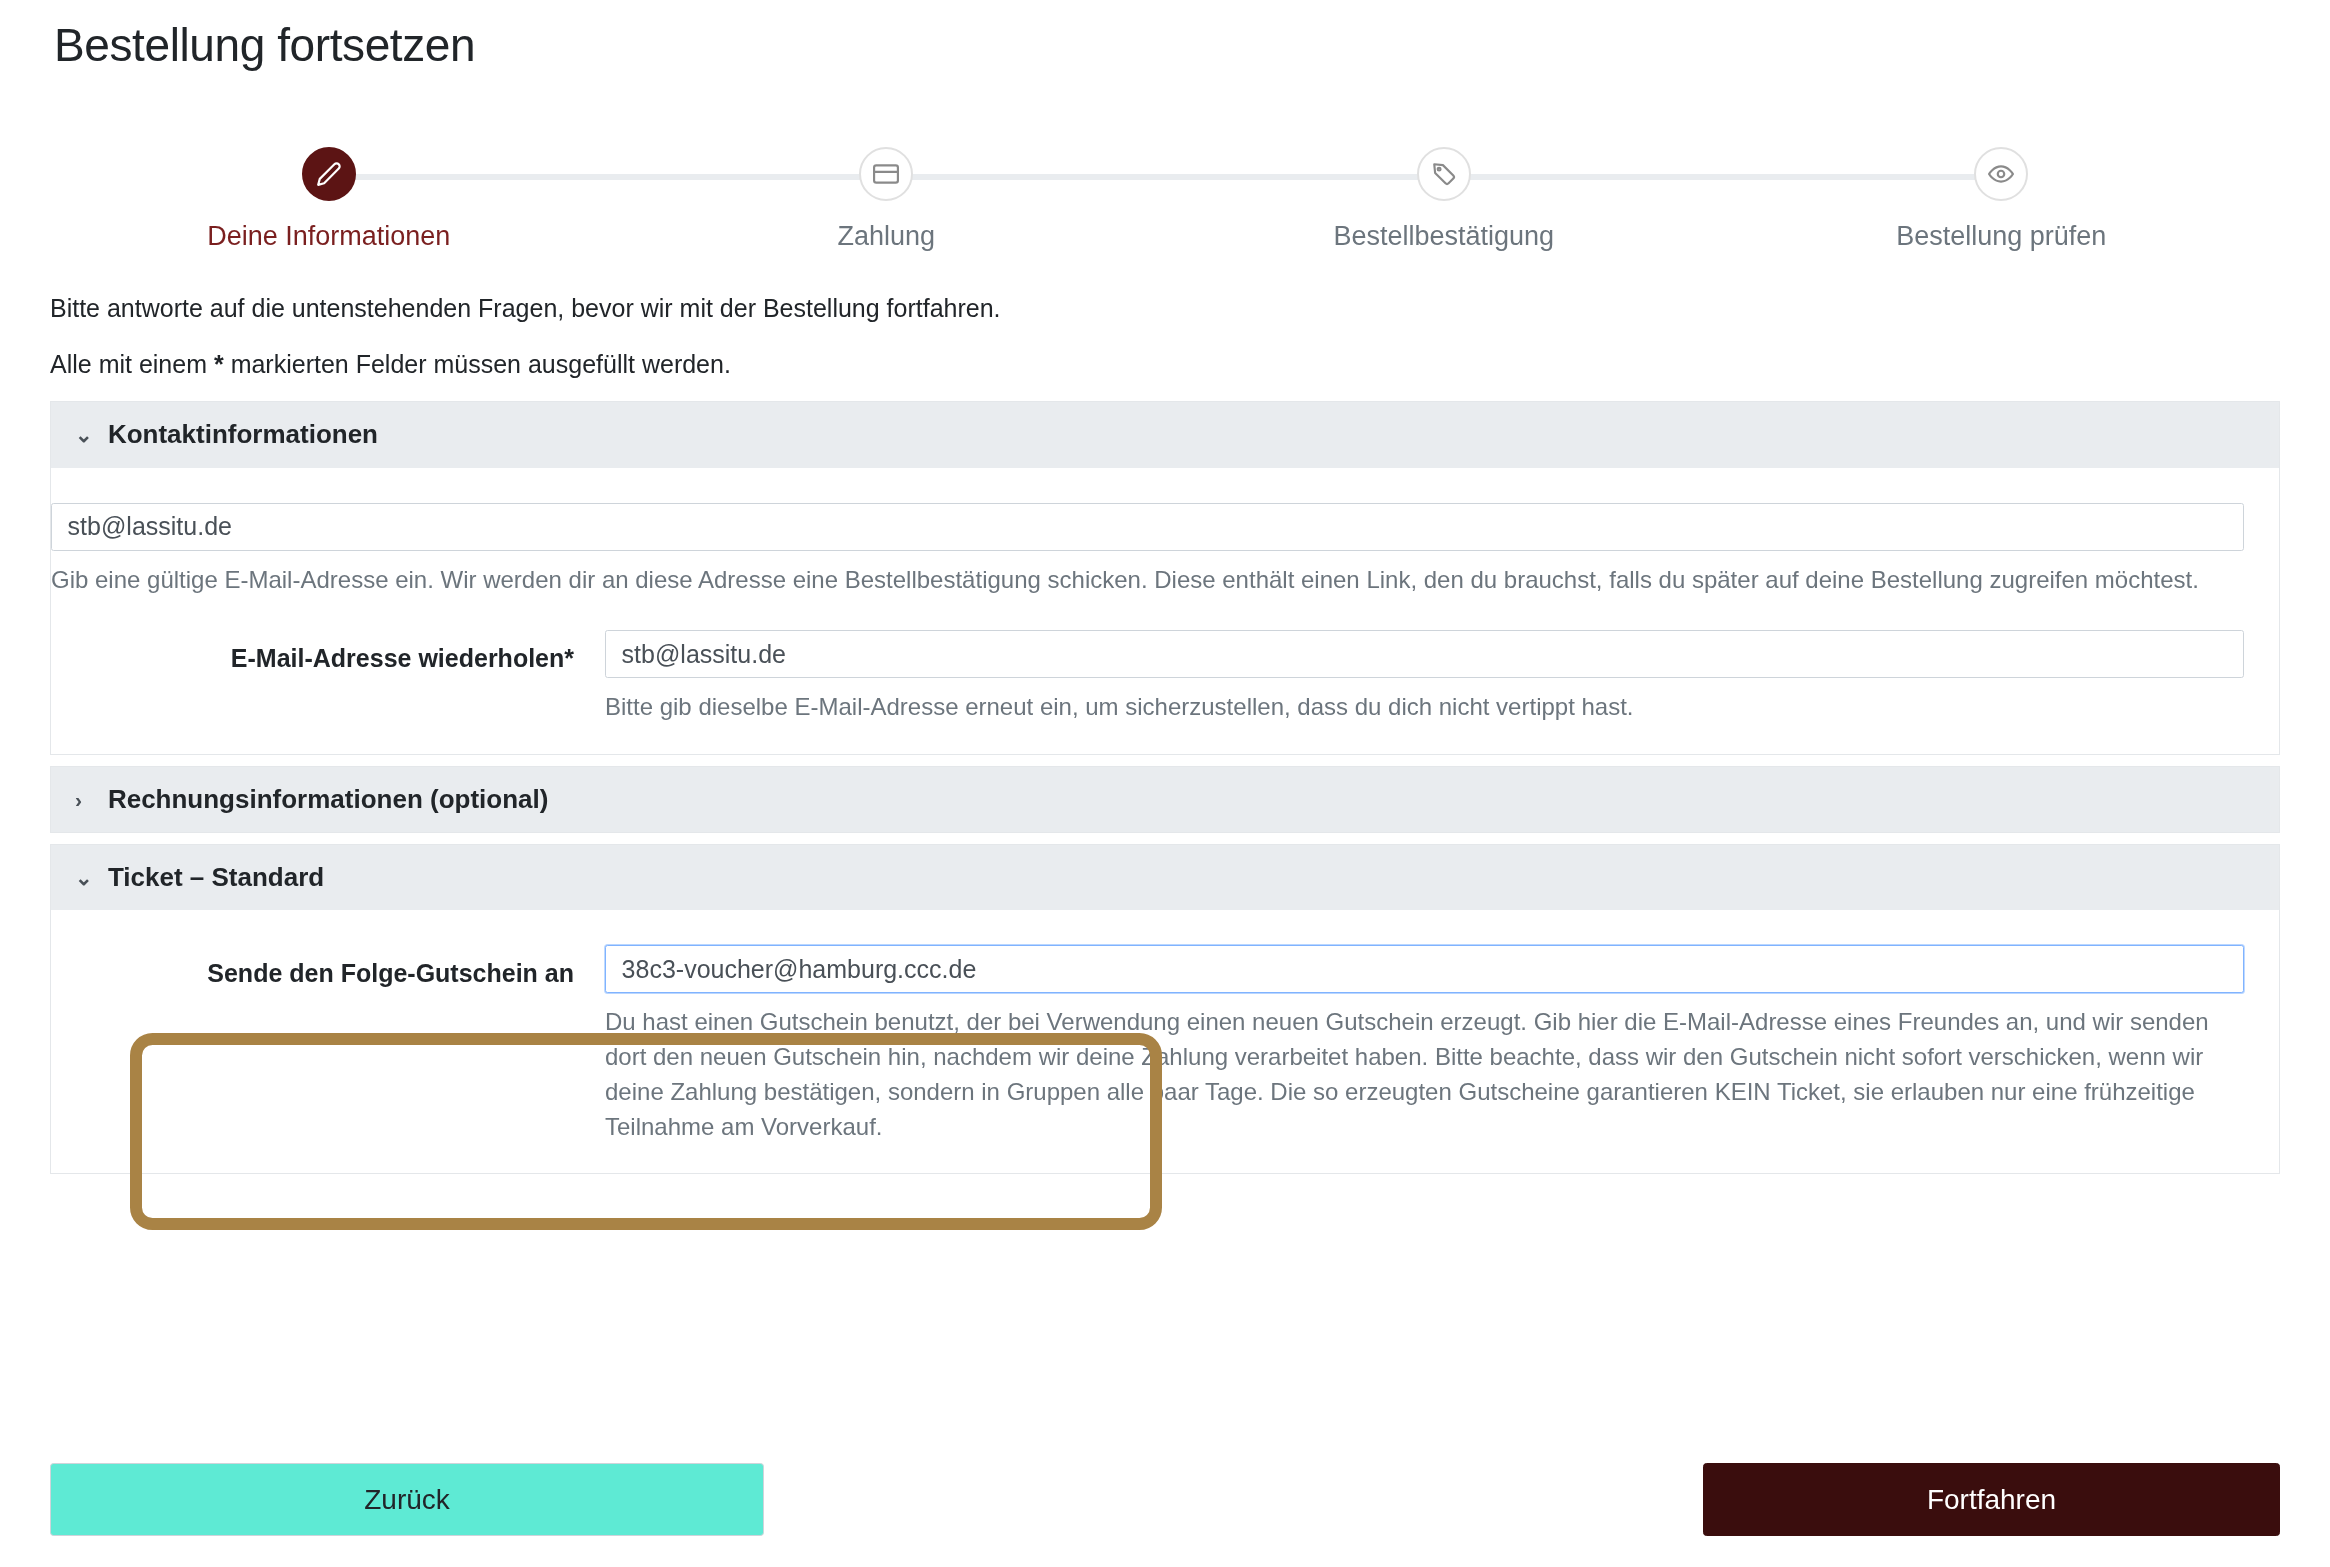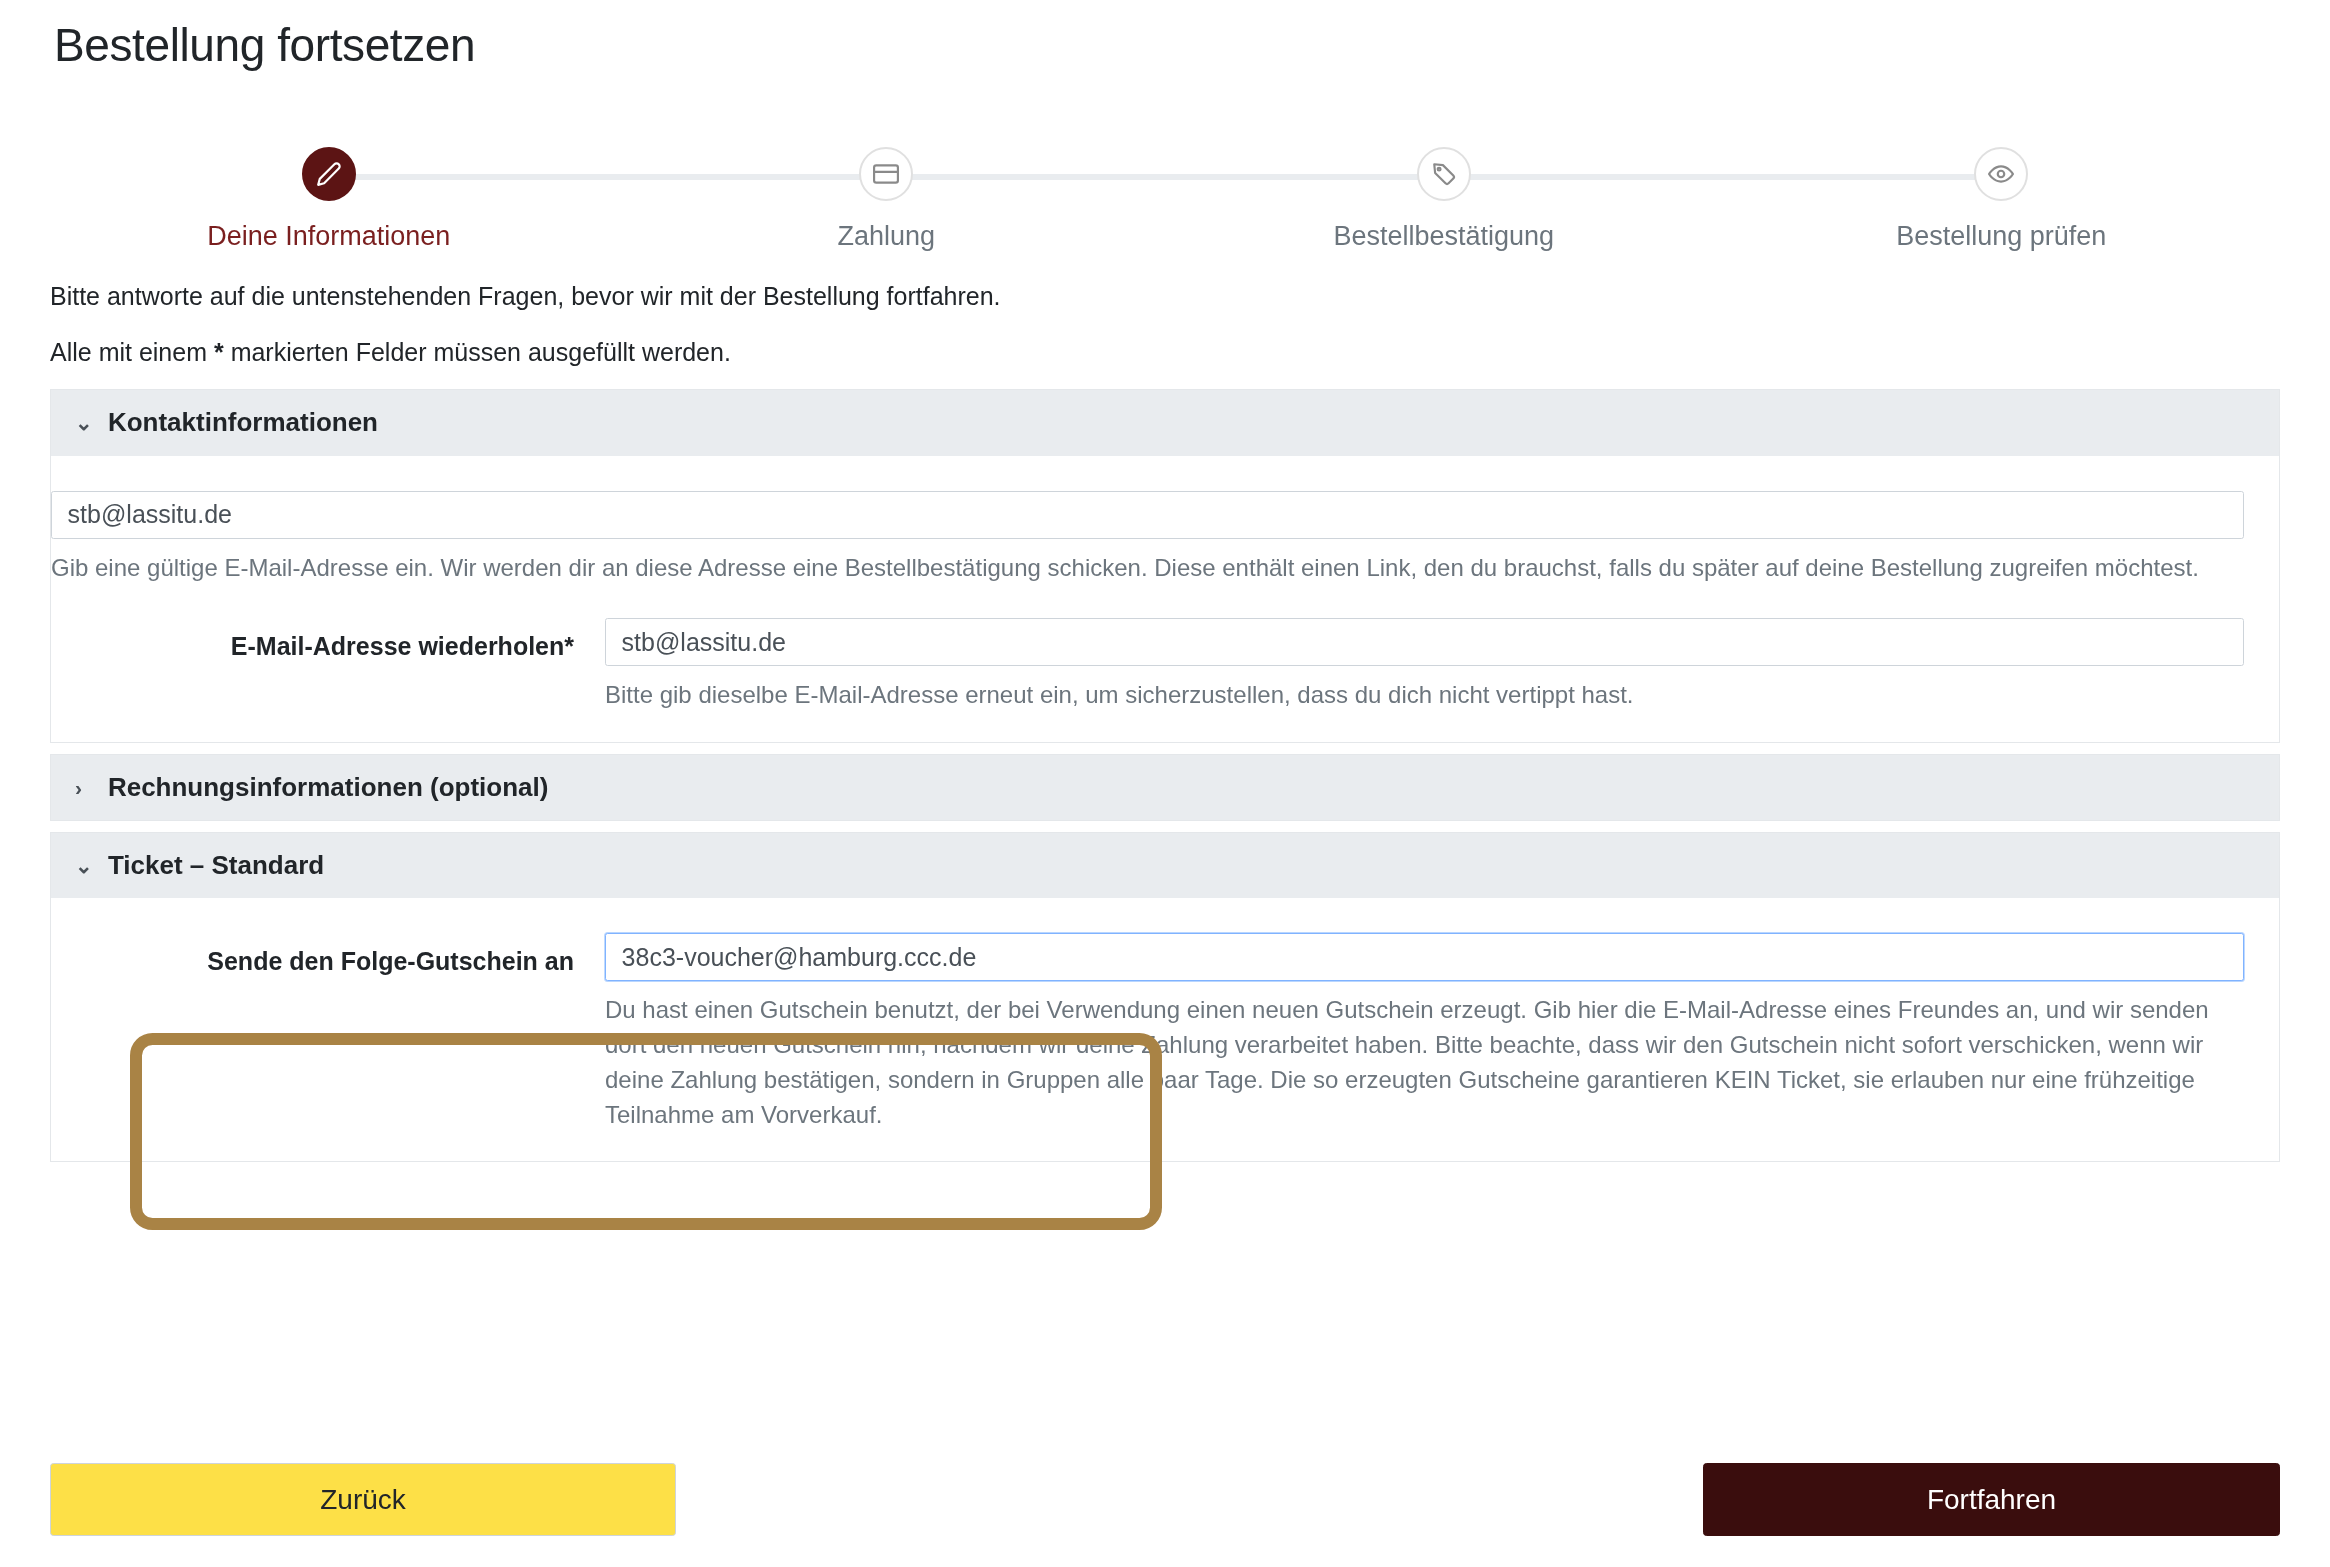--- a/index.html
+++ b/index.html
@@ -85,21 +85,21 @@
     line-height: 1.2;
   }
   .step.active .label {
     color: #7a1f1f;
   }
 
   
   .intro {
     font-size: 25px;
     color: #212529;
-    margin-top: 13px;
+    margin-top: 25px;
     line-height: 1.55;
   }
   .intro .req {
     color: #212529;
     font-weight: 700;
   }
   .intro p { margin: 0 0 17.3px 0; }
 
   
   .panel {
@@ -192,23 +192,23 @@
     align-items: center;
   }
   .btn {
     font-family: "Liberation Sans", sans-serif;
     font-size: 28px;
     border-radius: 3.5px;
     cursor: pointer;
     box-sizing: border-box;
   }
   .btn-back {
-    width: 626px;
+    width: 714px;
     height: 73px;
-    background: #fde047;
+    background: #5eead4;
     border: 0.9px solid #ced4da;
     color: #212529;
   }
   .btn-continue {
     width: 577px;
     height: 73px;
     background: #3a0d0d;
     border: 0.9px solid #3a0d0d;
     color: #ffffff;
   }

